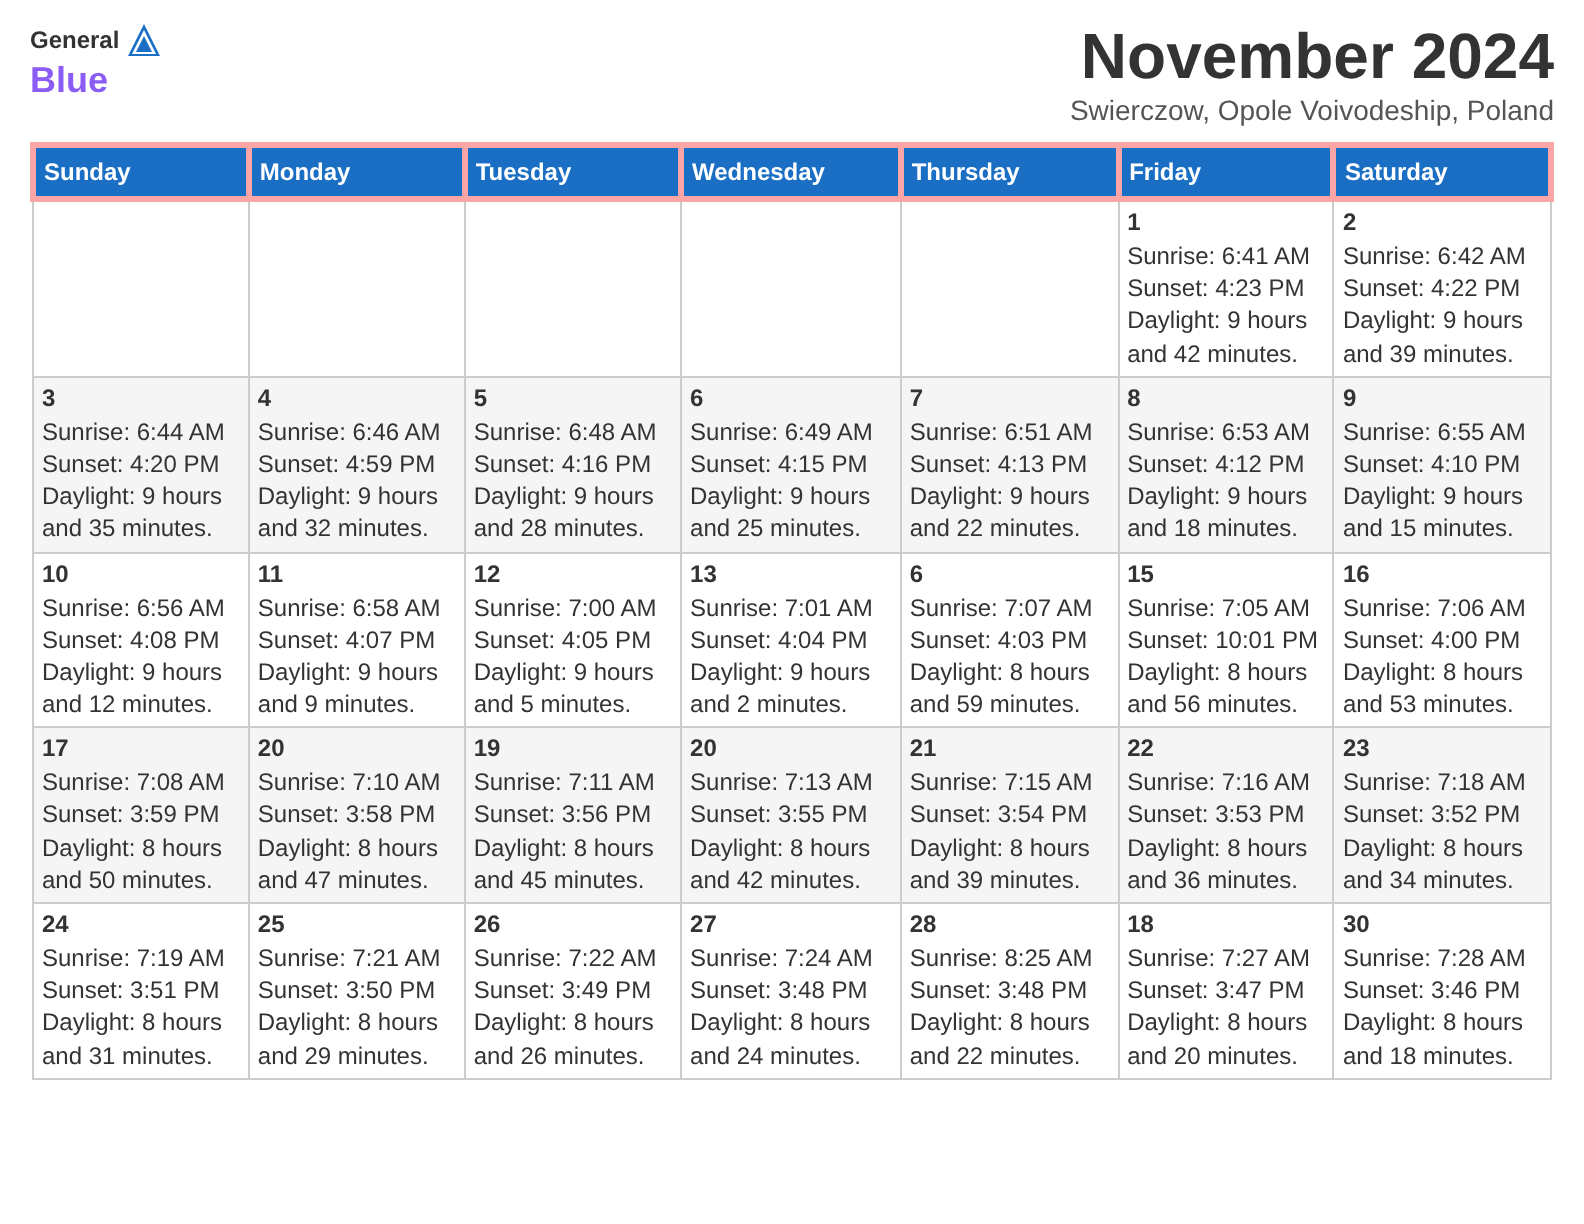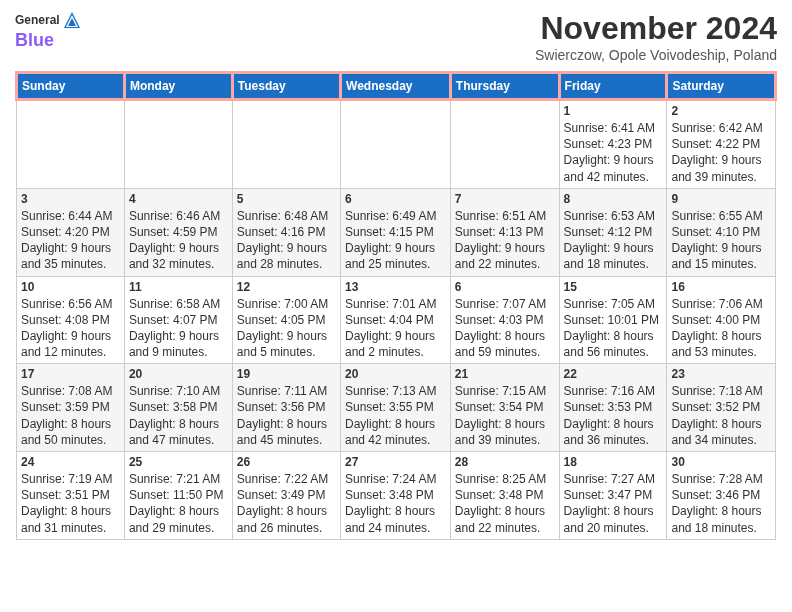--- a/index.html
+++ b/index.html
@@ -288,21 +288,21 @@
         <tr>
           <td>
             <span class="day-number">24</span>
             <div class="day-info">Sunrise: 7:19 AM
 Sunset: 3:51 PM
 Daylight: 8 hours and 31 minutes.</div>
           </td>
           <td>
             <span class="day-number">25</span>
             <div class="day-info">Sunrise: 7:21 AM
-Sunset: 11:50 PM
+Sunset: 3:50 PM
 Daylight: 8 hours and 29 minutes.</div>
           </td>
           <td>
             <span class="day-number">26</span>
             <div class="day-info">Sunrise: 7:22 AM
 Sunset: 3:49 PM
 Daylight: 8 hours and 26 minutes.</div>
           </td>
           <td>
             <span class="day-number">27</span>

